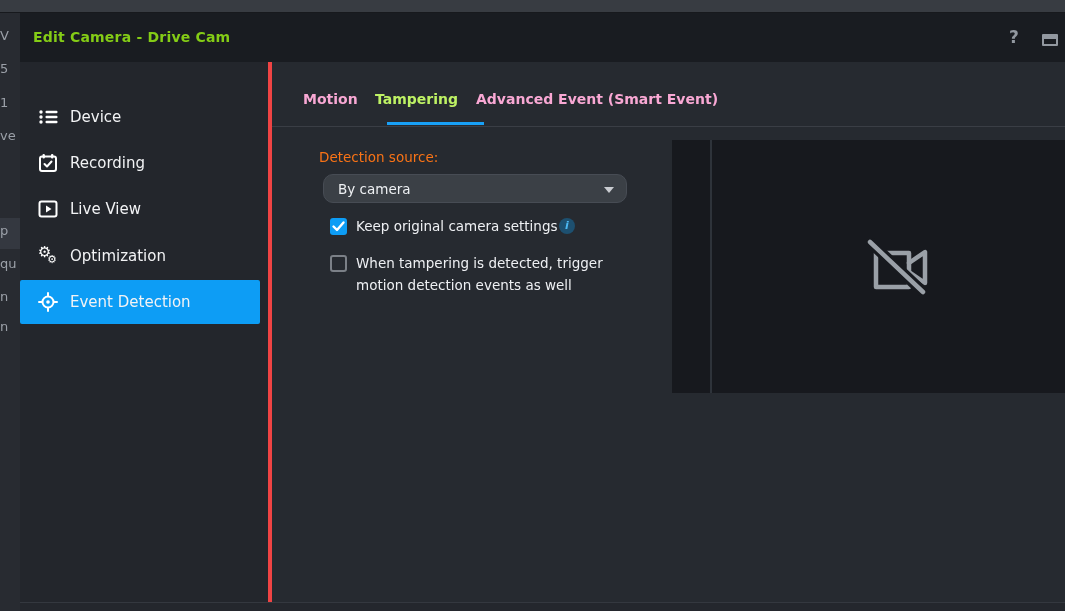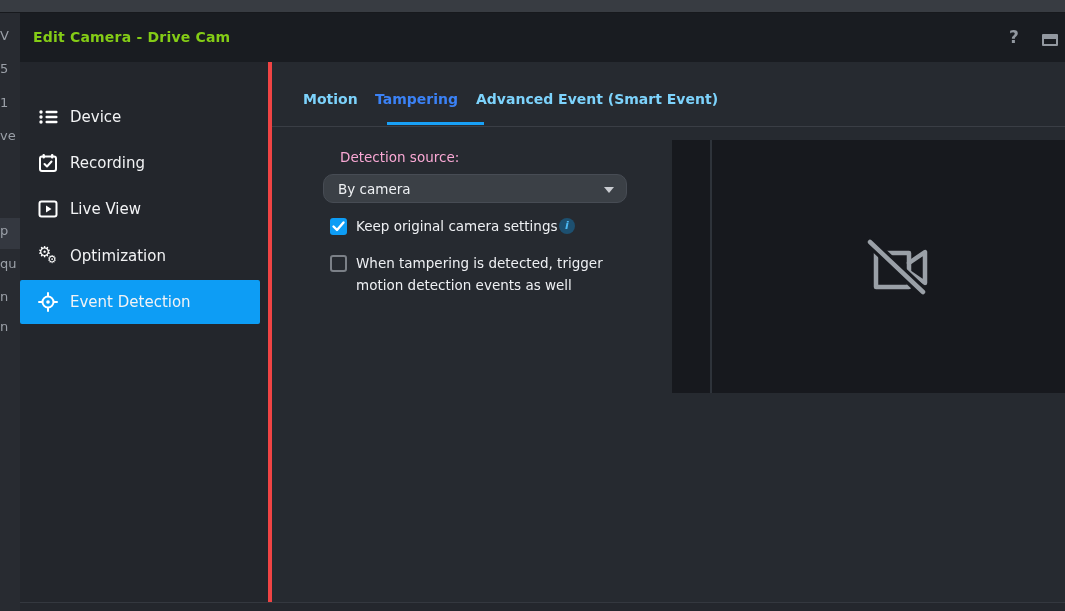--- a/index.html
+++ b/index.html
@@ -23,26 +23,26 @@
   
   #sidebar { left:0; top:49px; width:252px; height:549px; background:#23262c; border-right:4px solid #ef4444; }
   .side-item { position:absolute; left:0; width:240px; height:44px; display:flex; align-items:center; color:#f2f3f5; font-size:15px; cursor:pointer; }
   .side-item .ic { width:20px; height:20px; margin-left:18px; margin-right:12px; flex:0 0 auto; position:relative; }
   .side-item.selected { background:#0d9df5; border-radius:2px; }
   .gear-big { position:absolute; left:0; top:-1px; font-size:15px; color:#fff; line-height:1; }
   .gear-small { position:absolute; left:9px; top:8px; font-size:11px; color:#fff; line-height:1; }
 
   
   #content { left:252px; top:49px; width:793px; height:549px; }
-  .tab { position:absolute; top:29px; font-size:14px; font-weight:bold; color:#7dd3fc; cursor:pointer; }
-  .tab.active { color:#3b82f6; }
+  .tab { position:absolute; top:29px; font-size:14px; font-weight:bold; color:#f9a8d4; cursor:pointer; }
+  .tab.active { color:#bef264; }
   #tab-underline { left:115px; top:60px; width:97px; height:3px; background:#18a0f6; }
   #tab-divider { left:0; top:64px; width:793px; height:1px; background:#3a3e45; }
 
-  #detection-label { left:68px; top:87px; font-size:13.5px; color:#f9a8d4; }
+  #detection-label { left:47px; top:87px; font-size:13.5px; color:#f97316; }
   #source-select { left:51px; top:112px; width:304px; height:29px; background:#3b4046; border:1px solid #474c54; border-radius:10px; display:flex; align-items:center; cursor:pointer; }
   #source-select .val { color:#eef0f3; font-size:13.5px; margin-left:14px; }
   #select-caret { position:absolute; right:12px; top:12px; width:0; height:0; border-left:5px solid transparent; border-right:5px solid transparent; border-top:6px solid #c9ccd1; }
 
   .checkbox { position:absolute; width:17px; height:17px; border-radius:3px; cursor:pointer; }
   .checkbox.checked { background:#0d9df5; }
   .checkbox.unchecked { background:transparent; border:2px solid #7b8087; }
   .cb-label { position:absolute; color:#eef0f3; font-size:13.5px; line-height:22px; cursor:default; }
   #info-icon { position:absolute; left:287px; top:156px; width:16px; height:16px; border-radius:50%; background:#1d5070; color:#4cb8f2; font-size:11px; font-weight:bold; text-align:center; line-height:16px; font-style:italic; cursor:pointer; }
 

